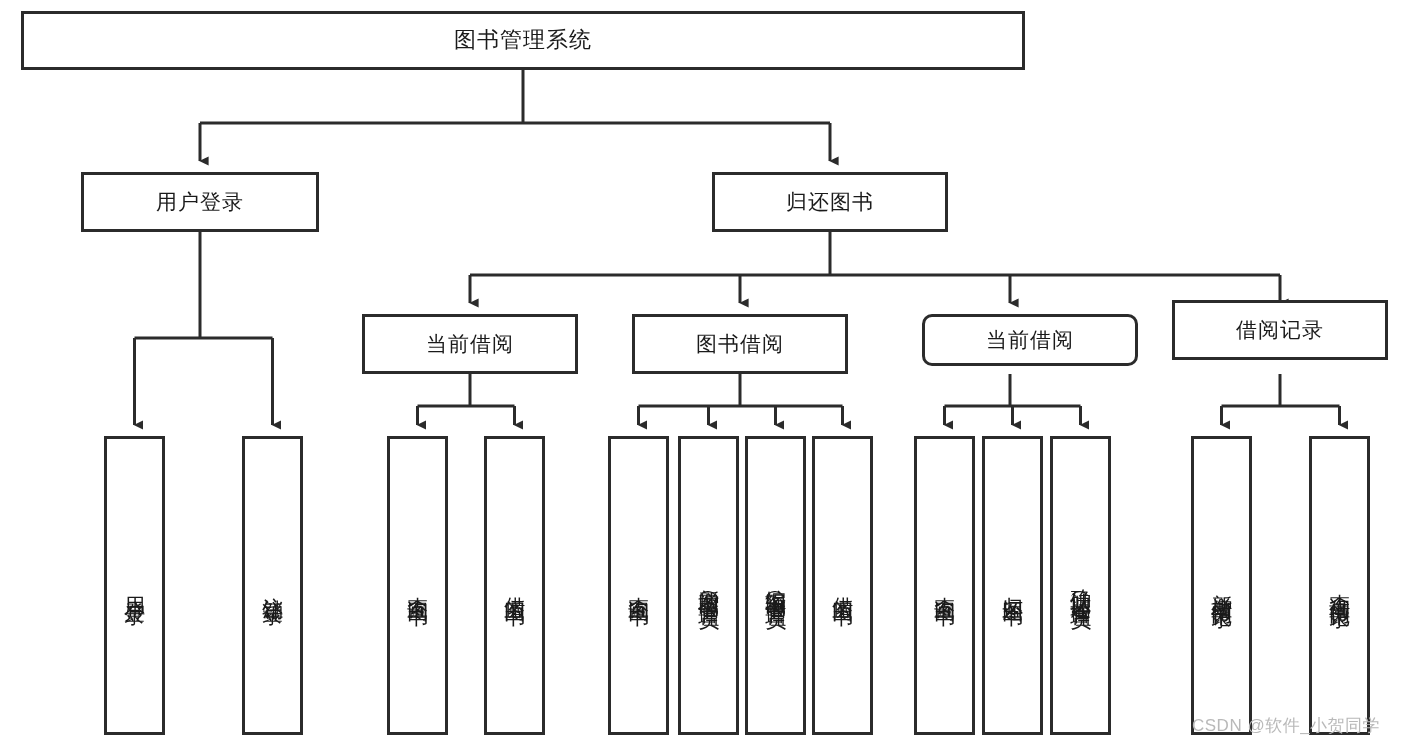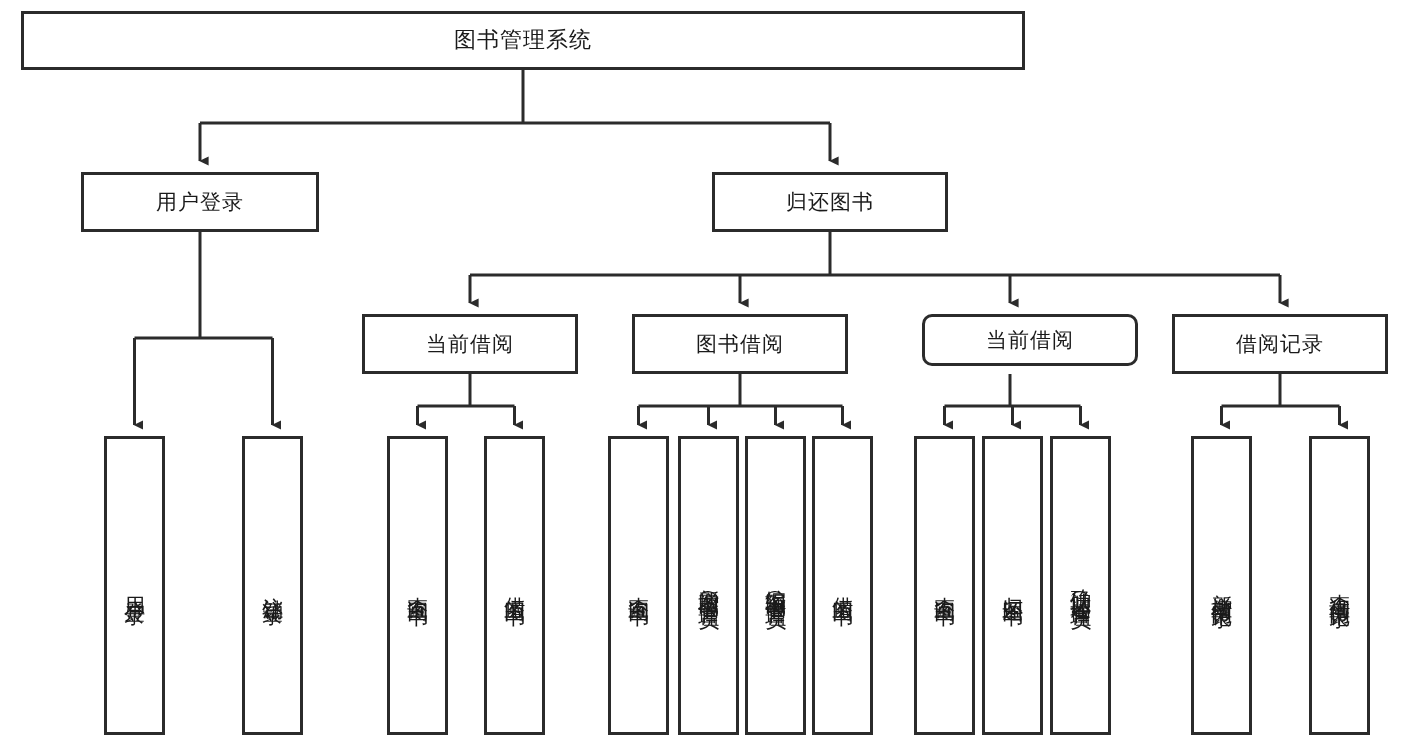--- a/index.html
+++ b/index.html
@@ -125,21 +125,21 @@
       </div>
       <div class="node horiz" id="node-new-book-recommend" style="left: 362px; top: 314px; width: 216px; height: 60px;">
         <span class="label">当前借阅</span>
       </div>
       <div class="node horiz" id="node-book-borrow" style="left: 632px; top: 314px; width: 216px; height: 60px; text-align: right;">
         <span class="label">图书借阅</span>
       </div>
       <div class="node horiz" id="node-current-borrow" style="left: 922px; top: 314px; width: 216px; height: 52px; border-radius: 10px;">
         <span class="label">当前借阅</span>
       </div>
-      <div class="node horiz" id="node-borrow-record" style="left: 1172px; top: 314px; width: 216px; height: 60px;">
+      <div class="node horiz" id="node-borrow-record" style="left: 1172px; top: 300px; width: 216px; height: 60px;">
         <span class="label">借阅记录</span>
       </div>
       <div class="node vert" id="node-leaf-user-login" style="left: 104px; top: 436px; width: 61px; height: 299px;">
         <span class="label">用户登录</span>
       </div>
       <div class="node vert" id="node-leaf-logout" style="left: 242px; top: 436px; width: 61px; height: 299px;">
         <span class="label">注销登录</span>
       </div>
       <div class="node vert" id="node-leaf-query-book-rec" style="left: 387px; top: 436px; width: 61px; height: 299px;">
         <span class="label">查询图书</span>
@@ -169,14 +169,15 @@
         <span class="label">确认归还（管理员）</span>
       </div>
       <div class="node vert" id="node-leaf-add-record" style="left: 1191px; top: 436px; width: 61px; height: 299px;">
         <span class="label">新增借阅记录</span>
       </div>
       <div class="node vert" id="node-leaf-query-record" style="left: 1309px; top: 436px; width: 61px; height: 299px;">
         <span class="label">查询借阅记录</span>
       </div>
     </div>
 
+  <div id="watermark" style="left: 1192px; top: 714px;">CSDN @软件_小贺同学</div>
 
 </div>
 
 </body></html>

